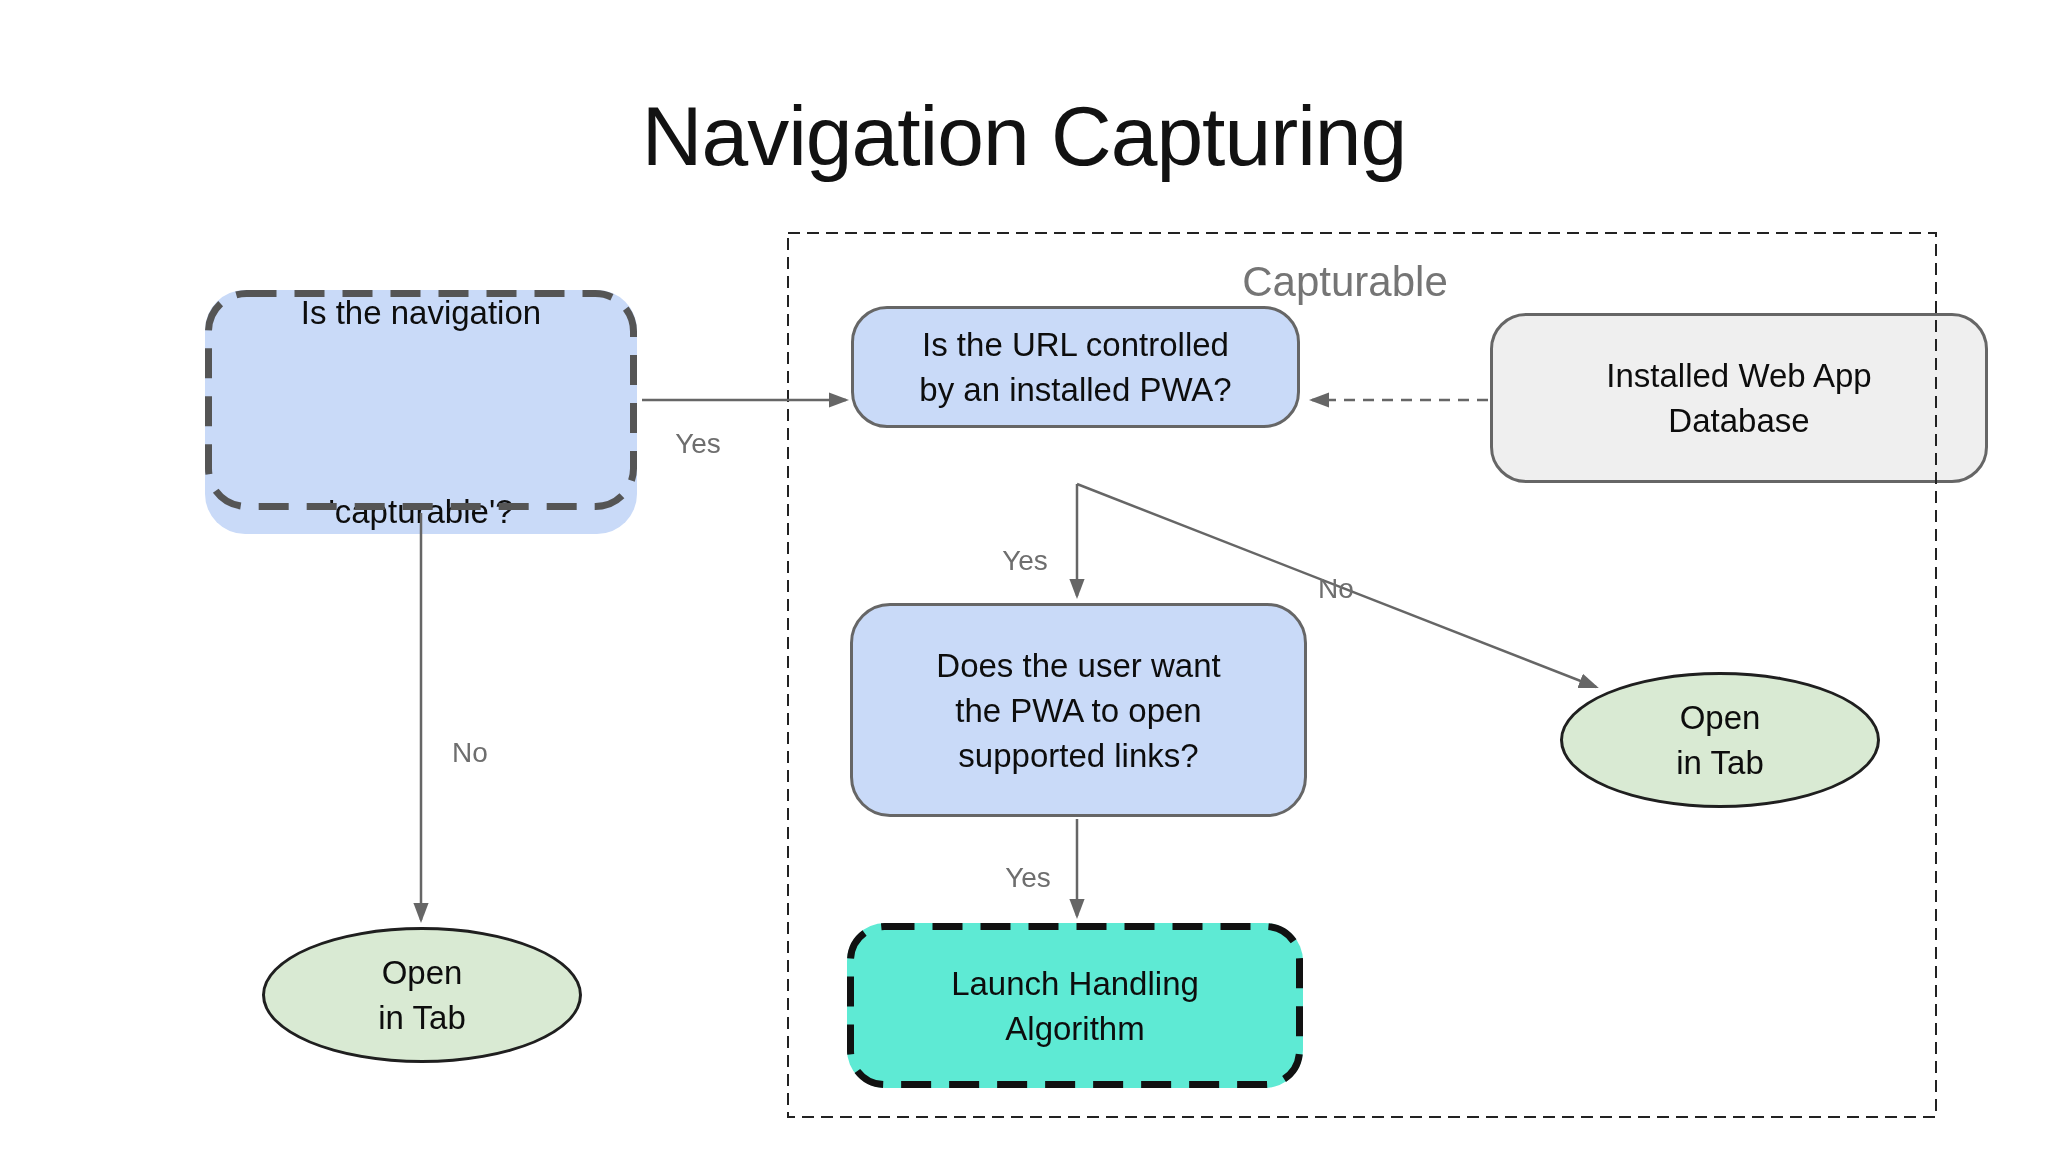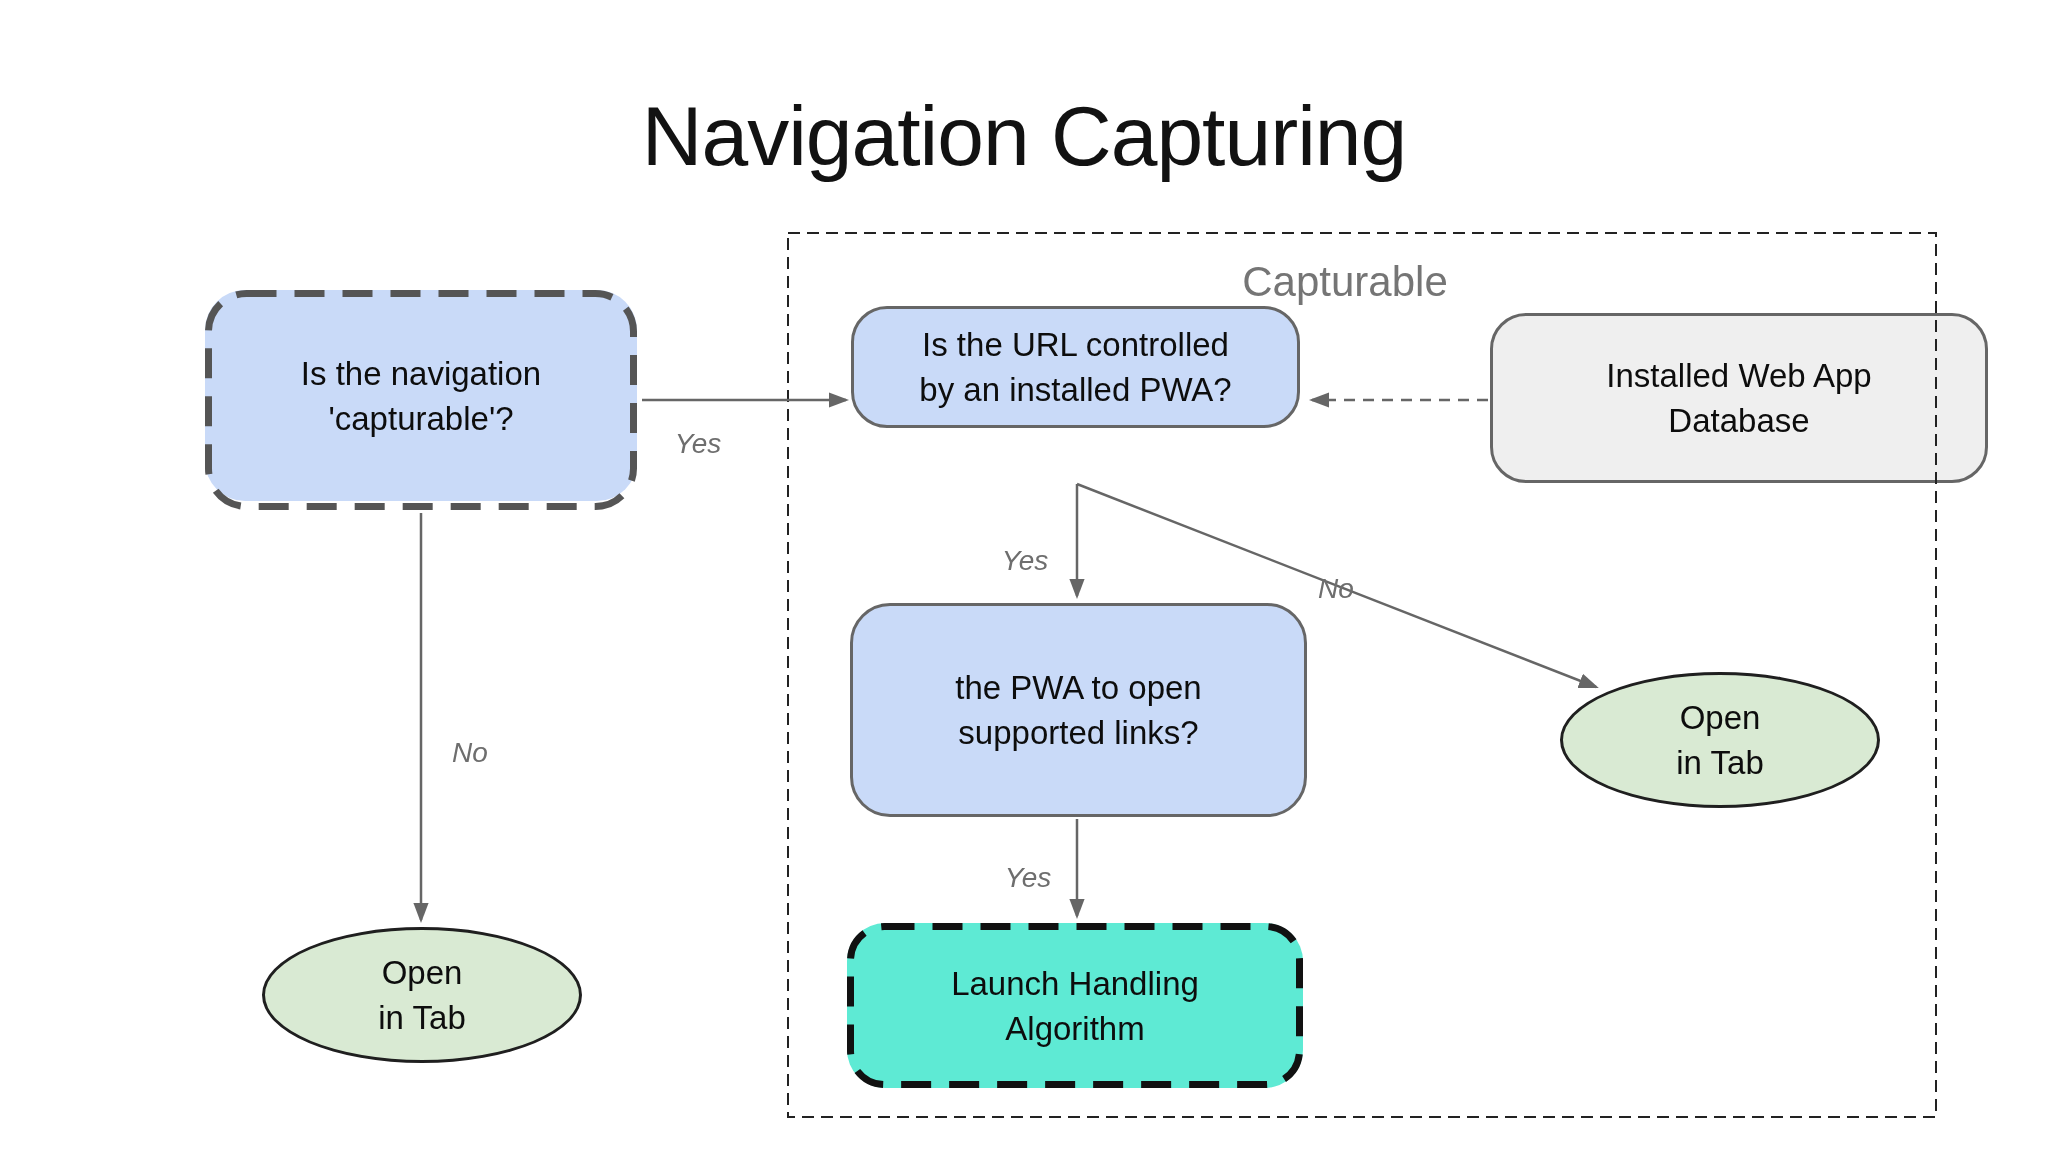--- a/index.html
+++ b/index.html
@@ -18,53 +18,54 @@
   .node .line{font-size:33px;line-height:45px;color:#0d0d0d;}
   .q-fill{background:#c9daf8;}
   .solid-border{border:3px solid #666666;border-radius:36px;}
   .db-fill{background:#efefef;}
   .proc-fill{background:#5eead4;}
   .ellipse{
     background:#d9ead3;border:3px solid #1f1f1f;border-radius:50%;
   }
   .edge-label{
     position:absolute;transform:translate(-50%,-50%);
-    font-size:28px;color:#6e6e6e;white-space:nowrap;font-style:italic;
+    font-size:28px;color:#6e6e6e;white-space:nowrap;
   }
   .group-label{
     position:absolute;transform:translate(-50%,-50%);
     font-size:42px;color:#757575;white-space:nowrap;
   }
   svg.overlay{position:absolute;left:0;top:0;z-index:5;pointer-events:none;}
   .shape{z-index:1;}
   .txt{z-index:10;text-align:center;}
 </style>
 </head>
 <body>
 
 <div class="canvas">
 
   <div class="title">Navigation Capturing</div>
 
-  <div class="node q-fill shape" style="left:205px;top:290px;width:432px;height:211px;border-radius:40px;">
+  <div class="node q-fill shape" style="left:205px;top:290px;width:432px;height:244px;border-radius:40px;justify-content:space-between;">
     <div class="line">Is the navigation</div>
     <div class="line">'capturable'?</div>
   </div>
 
   <div class="node q-fill solid-border shape" style="left:851px;top:306px;width:449px;height:122px;">
     <div class="line">Is the URL controlled</div>
     <div class="line">by an installed PWA?</div>
   </div>
 
   <div class="node db-fill solid-border shape" style="left:1490px;top:313px;width:498px;height:170px;">
     <div class="line">Installed Web App</div>
     <div class="line">Database</div>
   </div>
 
   <div class="node q-fill solid-border shape" style="left:850px;top:603px;width:457px;height:214px;border-radius:40px;">
+    <div class="line">Does the user want</div>
     <div class="line">the PWA to open</div>
     <div class="line">supported links?</div>
   </div>
 
   <div class="node proc-fill shape" style="left:847px;top:923px;width:456px;height:165px;border-radius:38px;">
     <div class="line">Launch Handling</div>
     <div class="line">Algorithm</div>
   </div>
 
   <div class="node ellipse shape" style="left:262px;top:927px;width:320px;height:136px;">

